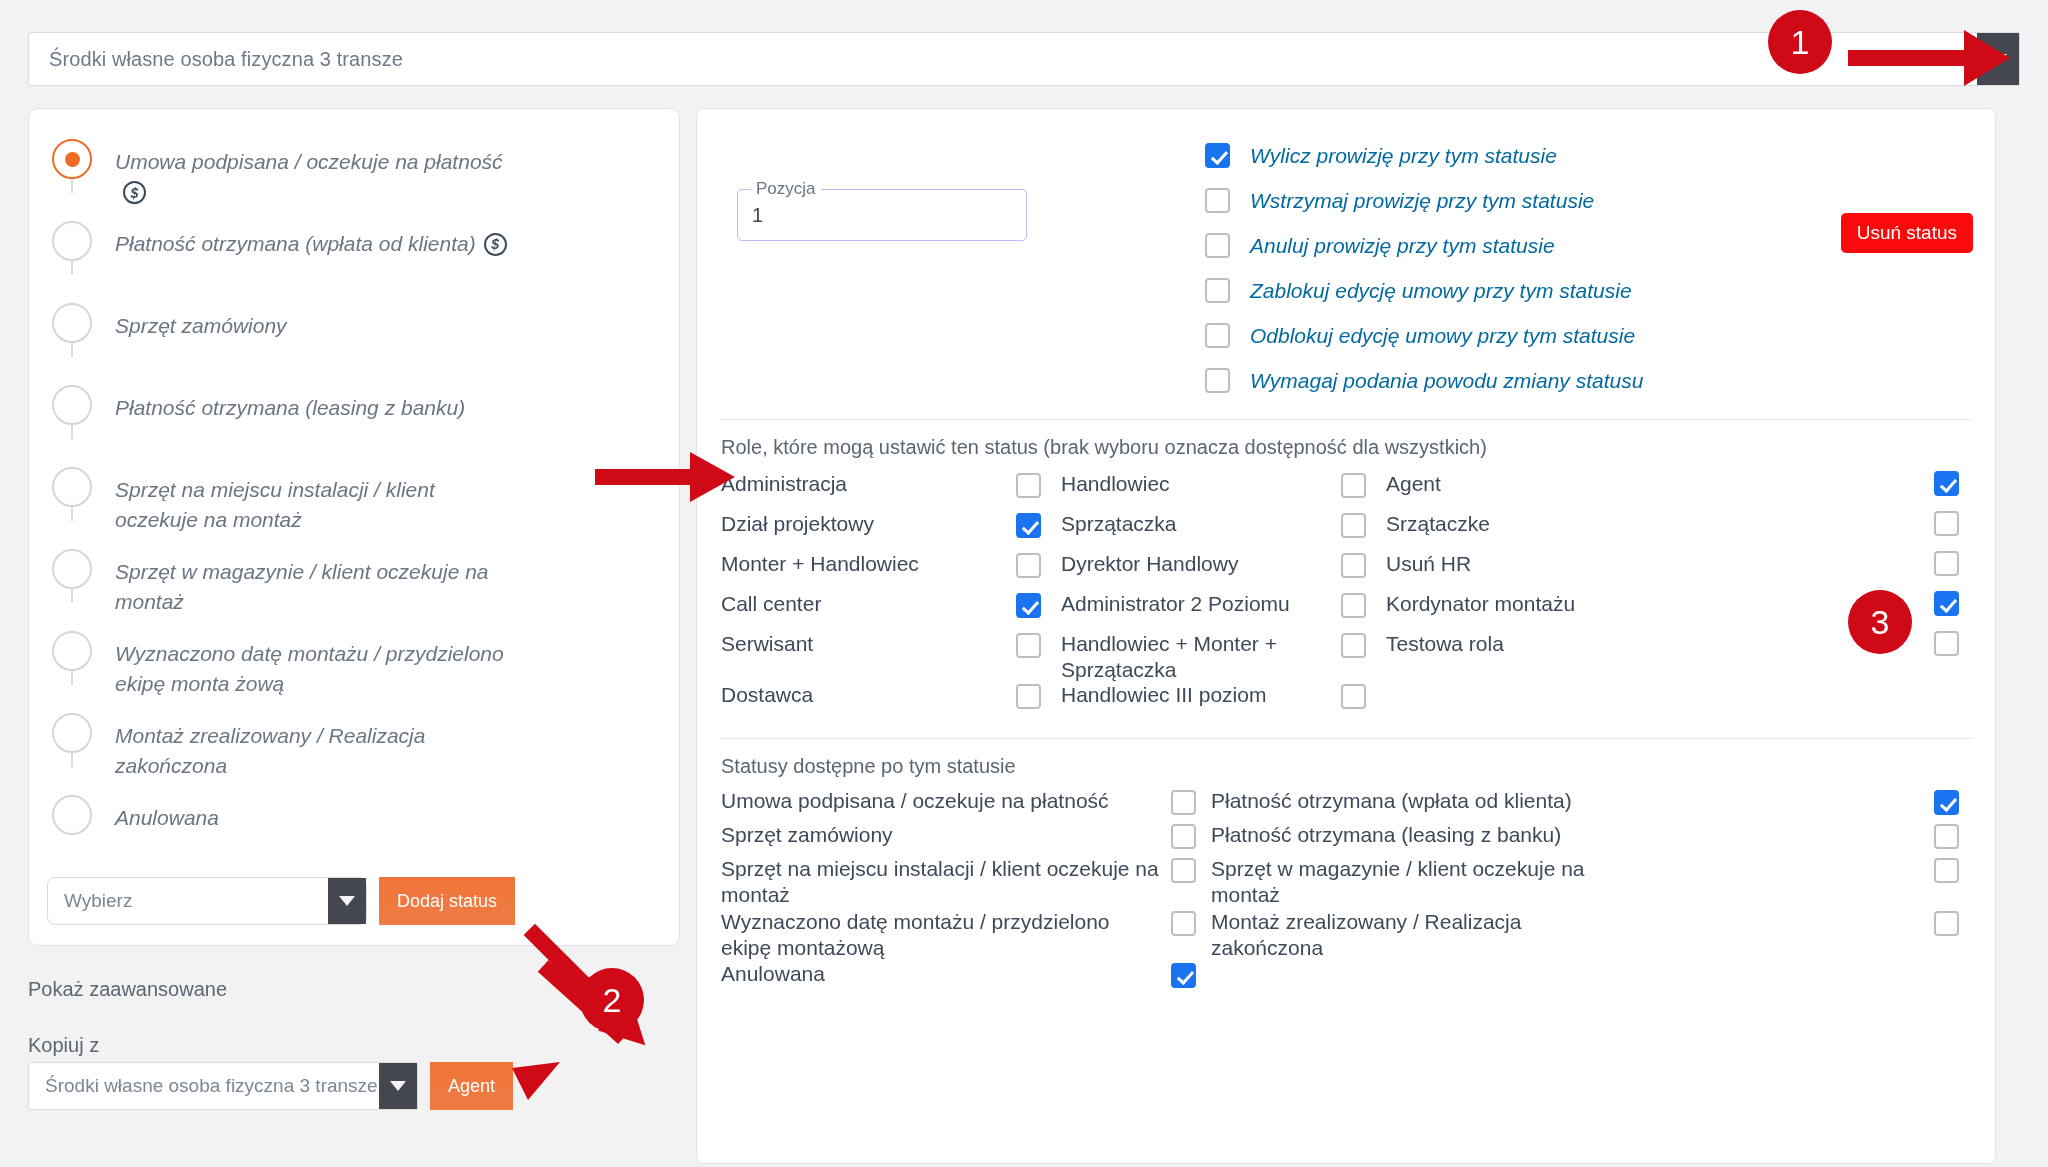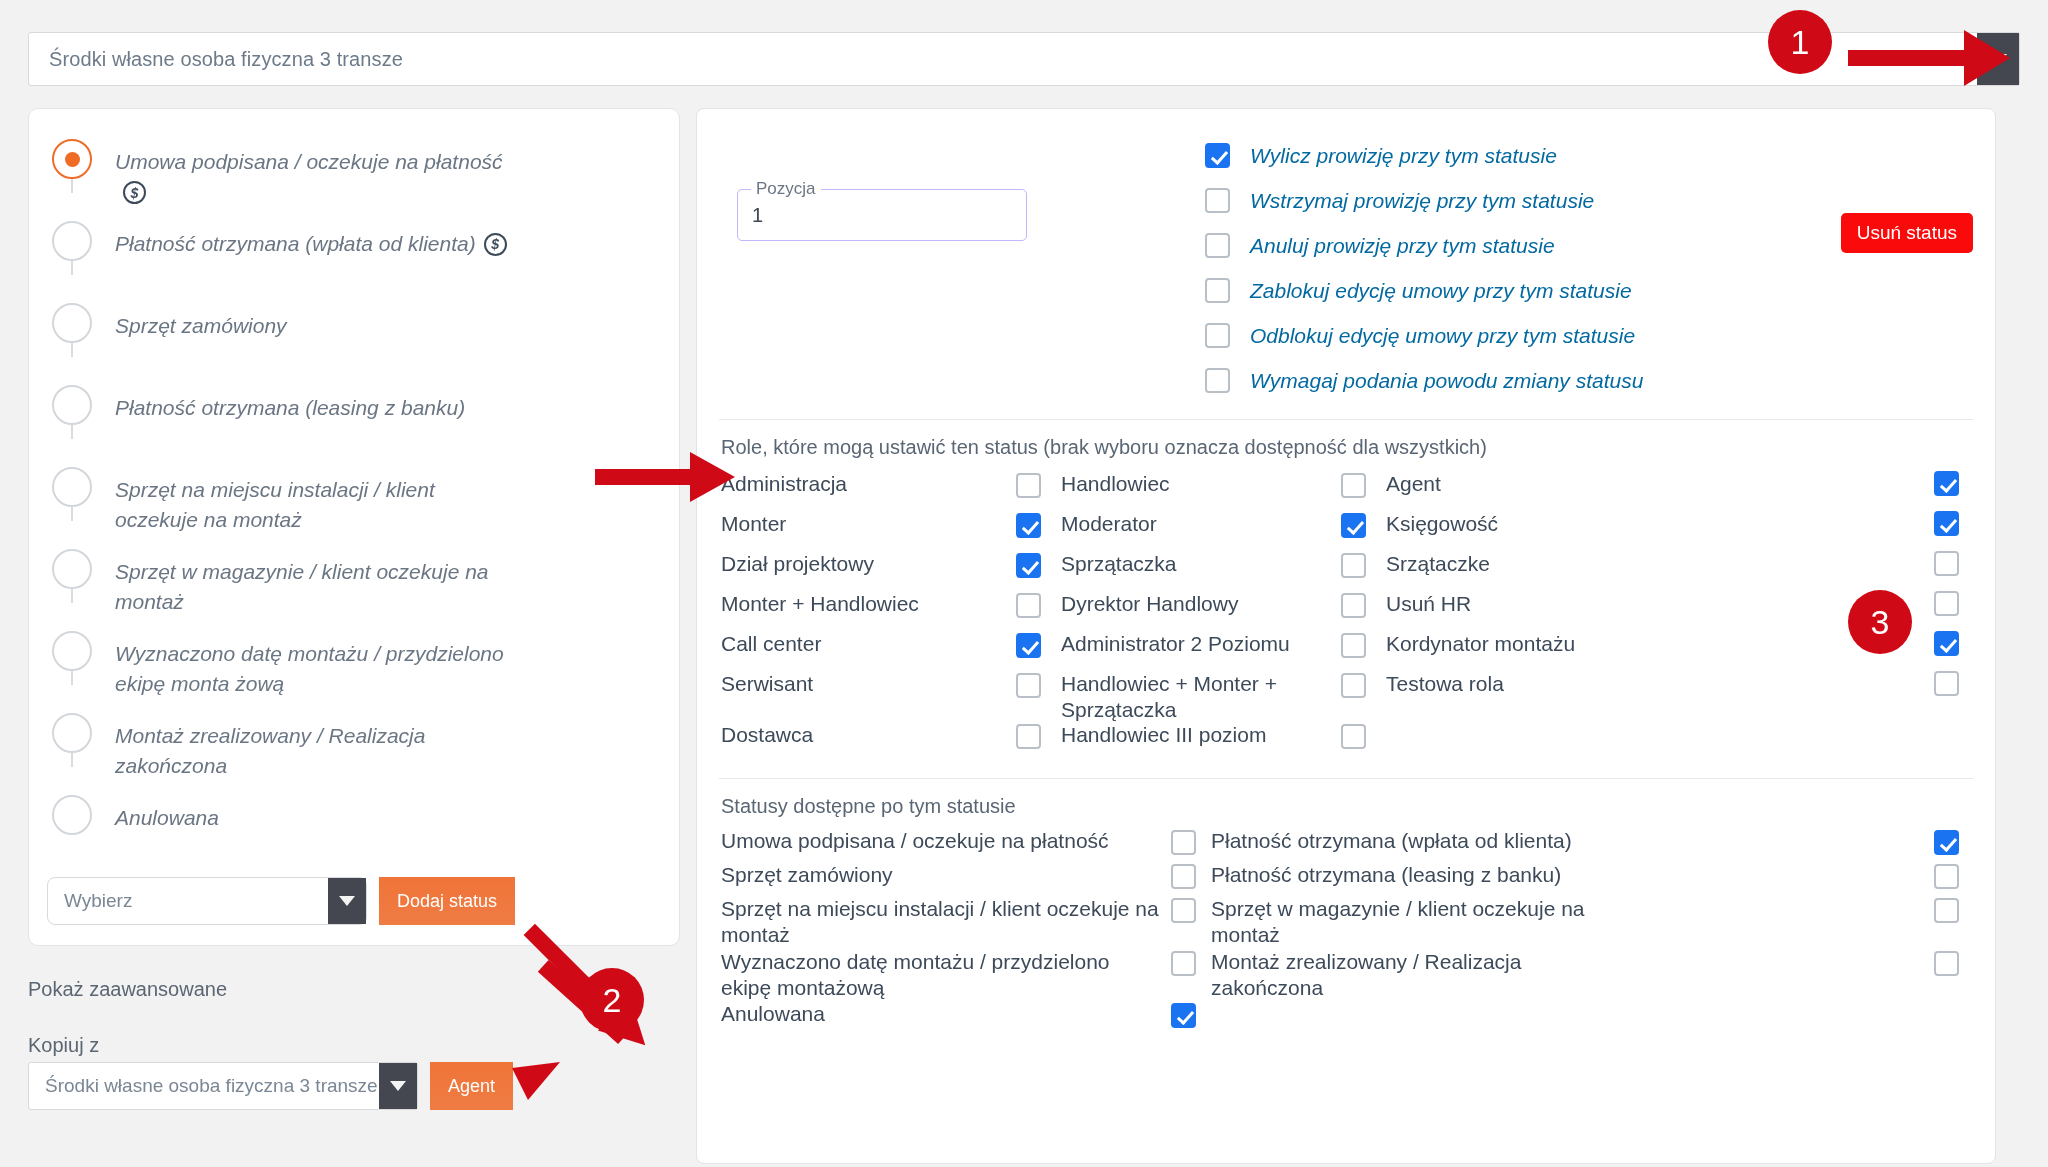--- a/index.html
+++ b/index.html
@@ -304,34 +304,20 @@
         </div>
         <div class="role-c3">
           <div class="cbx role-cb-gap"></div>
           <div class="role-name">Agent</div>
         </div>
         <div class="role-c4">
           <div class="cbx checked"></div>
         </div>
       </div>
       <div class="role-row">
-        <div class="role-c1 role-name">Monter</div>
-        <div class="role-c2">
-          <div class="cbx checked role-cb-gap"></div>
-          <div class="role-name">Moderator</div>
-        </div>
-        <div class="role-c3">
-          <div class="cbx checked role-cb-gap"></div>
-          <div class="role-name">Księgowość</div>
-        </div>
-        <div class="role-c4">
-          <div class="cbx checked"></div>
-        </div>
-      </div>
-      <div class="role-row">
         <div class="role-c1 role-name">Dział projektowy</div>
         <div class="role-c2">
           <div class="cbx checked role-cb-gap"></div>
           <div class="role-name">Sprzątaczka</div>
         </div>
         <div class="role-c3">
           <div class="cbx role-cb-gap"></div>
           <div class="role-name">Srzątaczke</div>
         </div>
         <div class="role-c4">

